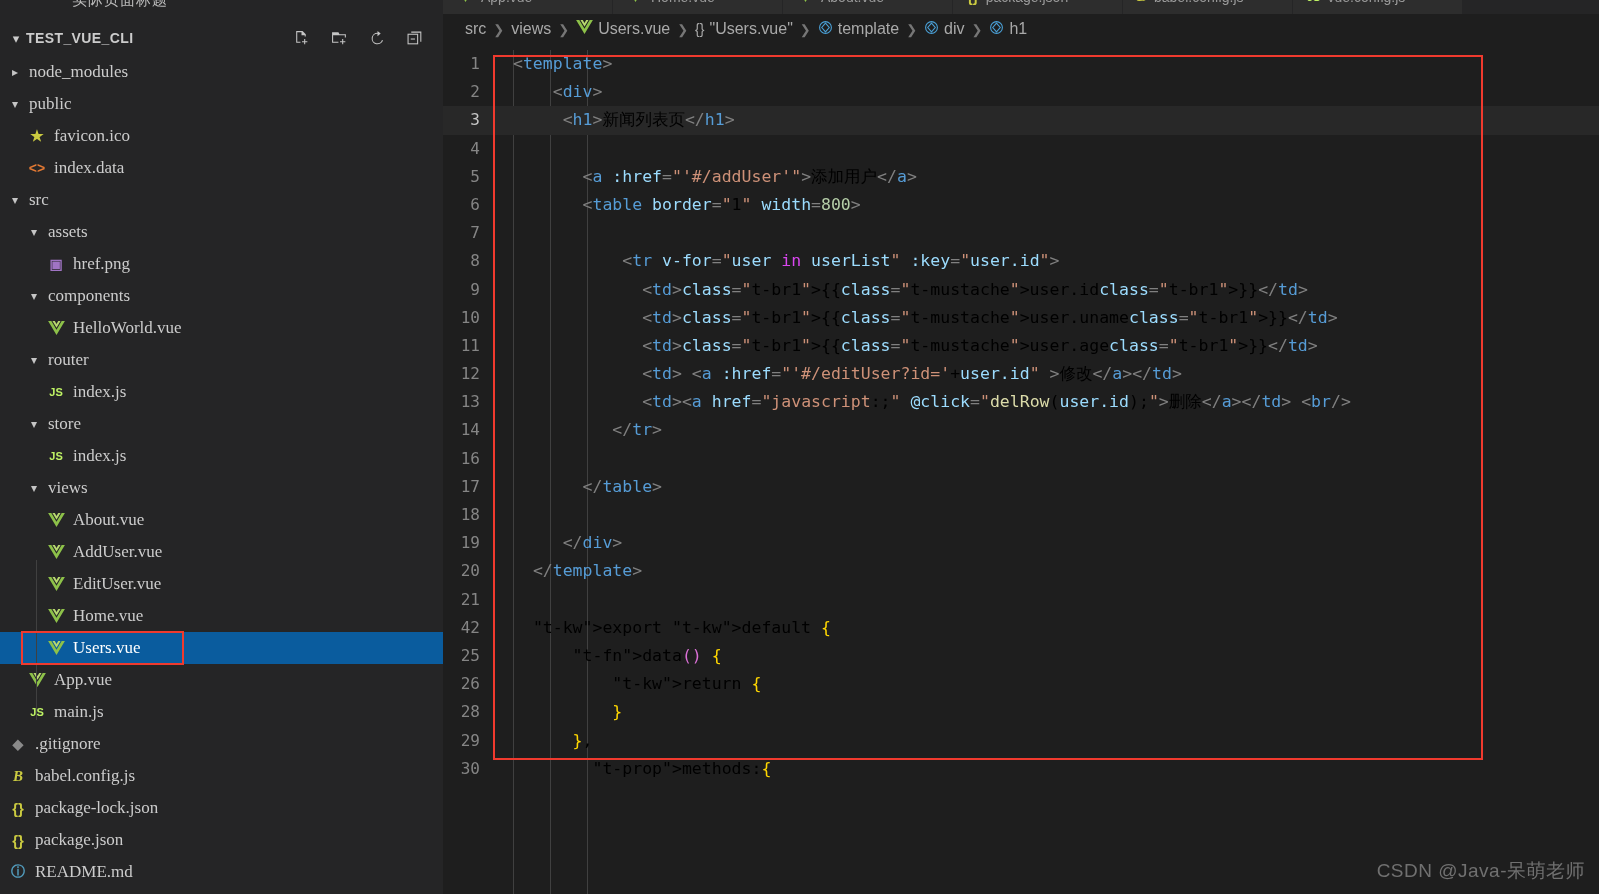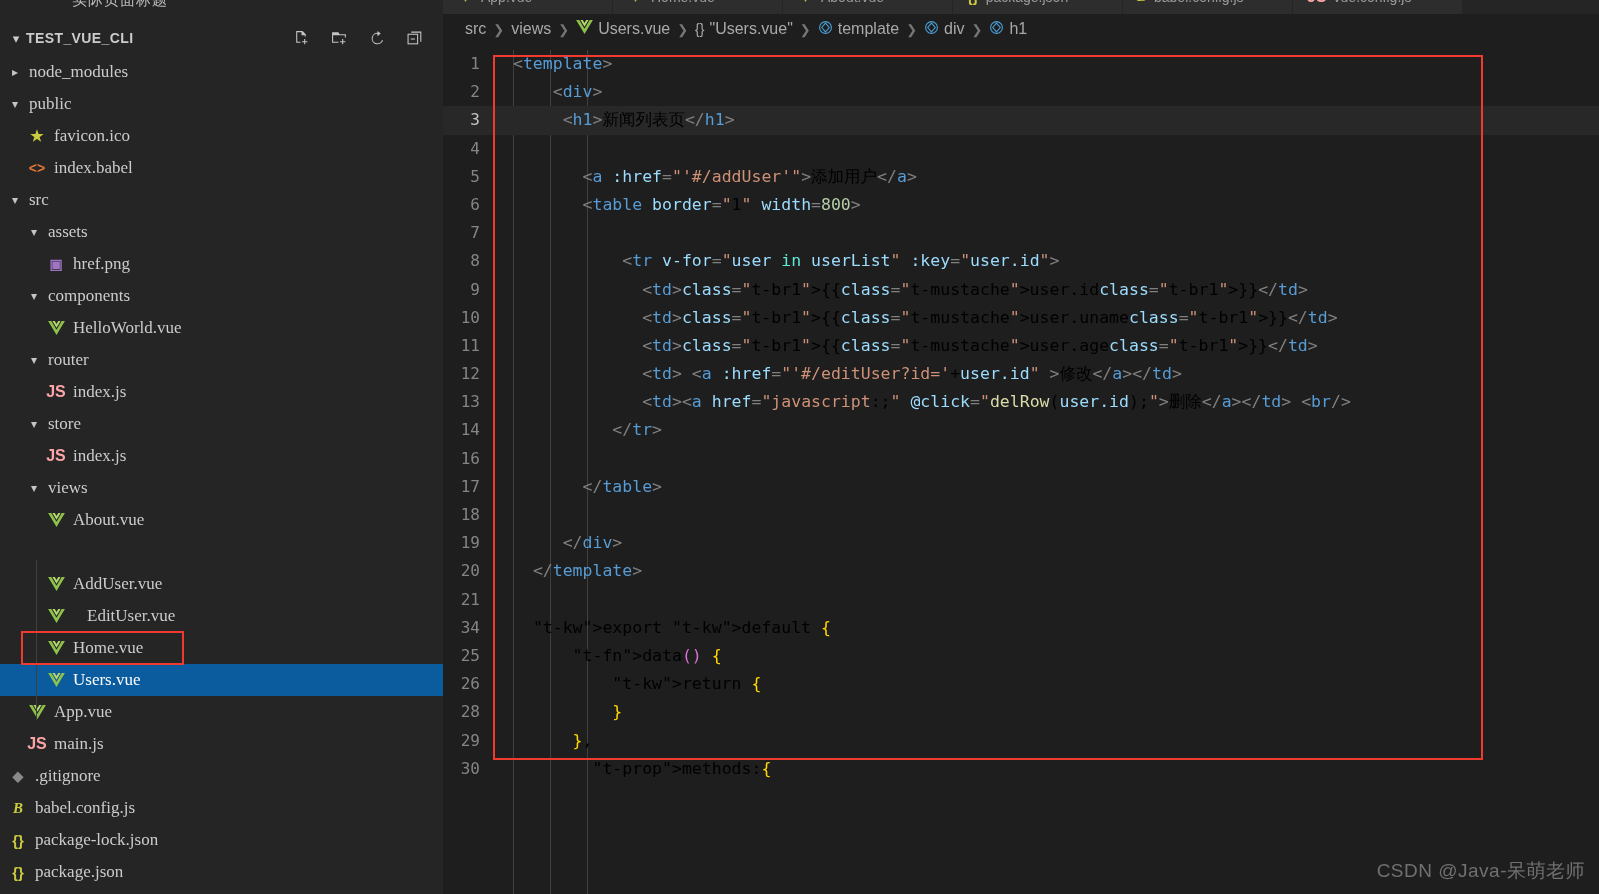--- a/index.html
+++ b/index.html
@@ -76,21 +76,21 @@
     width: 24px; height: 32px; flex: 0 0 24px;
     display: flex; align-items: center; justify-content: center;
     font-size: 13px; font-weight: bold;
   }
   .row .label { padding-left: 5px; font-family: Liberation Serif, serif; }
   .indent-guide {
     position: absolute;
     width: 1px; background: #404040;
     top: 0; bottom: 0;
   }
-  .ico-js  { color: #fca5a5; font-size: 16px; font-weight: bold; font-family: "Liberation Sans", sans-serif; }
+  .ico-js  { color: #bef264; font-size: 11px; font-weight: bold; font-family: "Liberation Sans", sans-serif; }
   .ico-json{ color: #cbcb41; font-size: 15px; }
   .ico-star{ color: #cbcb41; font-size: 15px; }
   .ico-html{ color: #e37933; font-size: 14px; font-weight: bold; }
   .ico-img { color: #a074c4; font-size: 14px; }
   .ico-git { color: #8a8a8a; font-size: 14px; }
   .ico-babel { color: #cbcb41; font-size: 15px; font-style: italic; font-family: "Liberation Serif", serif; font-weight: bold;}
   .ico-md  { color: #519aba; font-size: 14px; }
 
   .sel-annot {
     position: absolute;
@@ -167,21 +167,21 @@
   }
   .code-line.active .gutter { color: #c6c6c6; }
   .codetext { padding-left: 22px; }
 
   
   .t-tag   { color: #569cd6; }
   .t-punct { color: #808080; }
   .t-attr  { color: #9cdcfe; }
   .t-str   { color: #ce9178; }
   .t-num   { color: #b5cea8; }
-  .t-kw2   { color: #5eead4; }
+  .t-kw2   { color: #d946ef; }
   .t-fn    { color: #dcdcaa; }
   .t-br1   { color: #ffd700; }
   .t-br2   { color: #da70d6; }
 
   .ind-guide {
     position: absolute;
     top: 0; bottom: 0;
     width: 1px;
     background: #404040;
   }
@@ -255,21 +255,21 @@
         <div class="row" style="padding-left: 25px;">
           <span class="ficon">
             <span class="ico-star">★</span>
           </span>
           <span class="label">favicon.ico</span>
         </div>
         <div class="row" style="padding-left: 25px;">
           <span class="ficon">
             <span class="ico-html">&lt;&gt;</span>
           </span>
-          <span class="label">index.babel</span>
+          <span class="label">index.data</span>
         </div>
         <div class="row" style="padding-left: 6px;">
           <span class="twisty">▾</span>
           <span class="label">src</span>
         </div>
         <div class="row" style="padding-left: 25px;">
           <span class="twisty">▾</span>
           <span class="label">assets</span>
         </div>
         <div class="row" style="padding-left: 44px;">
@@ -317,30 +317,30 @@
         </div>
         <div class="row" style="padding-left: 44px;">
           <span class="ficon">
             <svg width="17" height="14" viewBox="0 0 24 20">
               <path d="M0 0h4.6L12 12.5 19.4 0H24L12 20z" fill="#8dc149"></path>
               <path d="M6.2 0h3.4L12 4.2 14.4 0h3.4L12 9.6z" fill="#b7d76f"></path>
             </svg>
           </span>
           <span class="label">About.vue</span>
         </div>
-        <div class="row" style="padding-left: 44px; margin-top: 32px;">
+        <div class="row" style="padding-left: 44px;">
           <span class="ficon">
             <svg width="17" height="14" viewBox="0 0 24 20">
               <path d="M0 0h4.6L12 12.5 19.4 0H24L12 20z" fill="#8dc149"></path>
               <path d="M6.2 0h3.4L12 4.2 14.4 0h3.4L12 9.6z" fill="#b7d76f"></path>
             </svg>
           </span>
           <span class="label">AddUser.vue</span>
         </div>
-        <div class="row" style="padding-left: 44px; gap: 14px;">
+        <div class="row" style="padding-left: 44px;">
           <span class="ficon">
             <svg width="17" height="14" viewBox="0 0 24 20">
               <path d="M0 0h4.6L12 12.5 19.4 0H24L12 20z" fill="#8dc149"></path>
               <path d="M6.2 0h3.4L12 4.2 14.4 0h3.4L12 9.6z" fill="#b7d76f"></path>
             </svg>
           </span>
           <span class="label">EditUser.vue</span>
         </div>
         <div class="row" style="padding-left: 44px;">
           <span class="ficon">
@@ -513,21 +513,21 @@
           <div class="code-line"><div class="gutter">11</div><div class="codetext">             <span class="t-punct">&lt;</span><span class="t-tag">td</span><span class="t-punct"><span class="t-punct">&gt;</span></span><span <span="" class="t-attr">class</span><span class="t-punct">=</span><span class="t-str">"</span>t-br1<span class="t-str">"</span>&gt;{{<span <span="" class="t-attr">class</span><span class="t-punct">=</span><span class="t-str">"</span>t-mustache<span class="t-str">"</span>&gt;user.age<span <span="" class="t-attr">class</span><span class="t-punct">=</span><span class="t-str">"</span>t-br1<span class="t-str">"</span>&gt;}}<span class="t-punct">&lt;/</span><span class="t-tag">td</span><span class="t-punct"><span class="t-punct">&gt;</span></span></div></div>
           <div class="code-line"><div class="gutter">12</div><div class="codetext">             <span class="t-punct">&lt;</span><span class="t-tag">td</span><span class="t-punct"><span class="t-punct">&gt;</span></span> <span class="t-punct">&lt;</span><span class="t-tag">a</span> <span class="t-attr">:href</span><span class="t-punct">=</span><span class="t-str">"</span><span class="t-str">'#/editUser?id='</span>+<span class="t-attr">user.id</span><span class="t-str">"</span> <span class="t-punct">&gt;</span>修改<span class="t-punct">&lt;/</span><span class="t-tag">a</span><span class="t-punct"><span class="t-punct">&gt;</span></span><span class="t-punct">&lt;/</span><span class="t-tag">td</span><span class="t-punct"><span class="t-punct">&gt;</span></span></div></div>
           <div class="code-line"><div class="gutter">13</div><div class="codetext">             <span class="t-punct">&lt;</span><span class="t-tag">td</span><span class="t-punct"><span class="t-punct">&gt;</span></span><span class="t-punct">&lt;</span><span class="t-tag">a</span> <span class="t-attr">href</span><span class="t-punct">=</span><span class="t-str">"</span><span class="t-str">javascript</span>:;<span class="t-str">"</span> <span class="t-attr">@click</span><span class="t-punct">=</span><span class="t-str">"</span><span class="t-fn">delRow</span>(<span class="t-attr">user.id</span>);<span class="t-str">"</span><span class="t-punct">&gt;</span>删除<span class="t-punct">&lt;/</span><span class="t-tag">a</span><span class="t-punct"><span class="t-punct">&gt;</span></span><span class="t-punct">&lt;/</span><span class="t-tag">td</span><span class="t-punct"><span class="t-punct">&gt;</span></span> <span class="t-punct">&lt;</span><span class="t-tag">br</span><span class="t-punct">/<span class="t-punct">&gt;</span></span></div></div>
           <div class="code-line"><div class="gutter">14</div><div class="codetext">          <span class="t-punct">&lt;/</span><span class="t-tag">tr</span><span class="t-punct"><span class="t-punct">&gt;</span></span></div></div>
           <div class="code-line"><div class="gutter">16</div><div class="codetext"></div></div>
           <div class="code-line"><div class="gutter">17</div><div class="codetext">       <span class="t-punct">&lt;/</span><span class="t-tag">table</span><span class="t-punct"><span class="t-punct">&gt;</span></span></div></div>
           <div class="code-line"><div class="gutter">18</div><div class="codetext"></div></div>
           <div class="code-line"><div class="gutter">19</div><div class="codetext">     <span class="t-punct">&lt;/</span><span class="t-tag">div</span><span class="t-punct"><span class="t-punct">&gt;</span></span></div></div>
           <div class="code-line"><div class="gutter">20</div><div class="codetext">  <span class="t-punct">&lt;/</span><span class="t-tag">template</span><span class="t-punct"><span class="t-punct">&gt;</span></span></div></div>
           <div class="code-line"><div class="gutter">21</div><div class="codetext"></div></div>
-          <div class="code-line"><div class="gutter">34</div><div class="codetext">  <span class="&lt;span">"t-kw"</span>&gt;export <span class="&lt;span">"t-kw"</span>&gt;default <span class="t-br1">{</span></div></div>
+          <div class="code-line"><div class="gutter">42</div><div class="codetext">  <span class="&lt;span">"t-kw"</span>&gt;export <span class="&lt;span">"t-kw"</span>&gt;default <span class="t-br1">{</span></div></div>
           <div class="code-line"><div class="gutter">25</div><div class="codetext">      <span class="&lt;span">"t-fn"</span>&gt;data<span class="t-br2">(</span><span class="t-br2">)</span> <span class="t-br1">{</span></div></div>
           <div class="code-line"><div class="gutter">26</div><div class="codetext">          <span class="&lt;span">"t-kw"</span>&gt;return <span class="t-br1">{</span></div></div>
           <div class="code-line"><div class="gutter">28</div><div class="codetext">          <span class="t-br1">}</span></div></div>
           <div class="code-line"><div class="gutter">29</div><div class="codetext">      <span class="t-br1">}</span>,</div></div>
           <div class="code-line"><div class="gutter">30</div><div class="codetext">        <span class="&lt;span">"t-prop"</span>&gt;methods:<span class="t-br1">{</span></div></div>
         </div>
     </div>
 
     <div class="annot-box" id="codeAnnot" style="left: 50px; top: 55px; width: 990px; height: 705px;"></div>
   </div>

